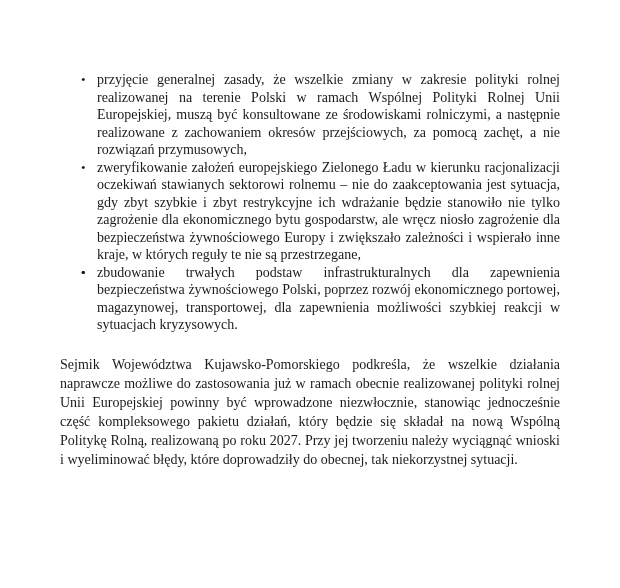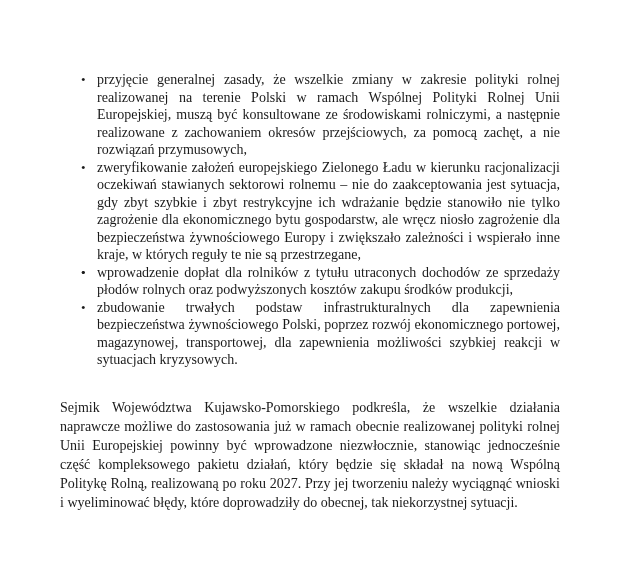--- a/index.html
+++ b/index.html
@@ -37,21 +37,21 @@
     color: #1a1a1a;
   }
   ul.bullet-list li .marker {
     position: absolute;
     left: 21px;
     top: 0;
     font-size: 13px;
     line-height: 17.5px;
   }
   p.closing {
-    margin-top: 29px;
+    margin-top: 21px;
     font-size: 14px;
     line-height: 19px;
     text-align: justify;
     color: #1a1a1a;
   }
 </style>
 </head>
 <body>
 
 <div class="page">
@@ -64,21 +64,20 @@
       </li>
       <li>
         <span class="marker">•</span>
         <span>zweryfikowanie założeń europejskiego Zielonego Ładu w kierunku racjonalizacji oczekiwań stawianych sektorowi rolnemu – nie do zaakceptowania jest sytuacja, gdy zbyt szybkie i zbyt restrykcyjne ich wdrażanie będzie stanowiło nie tylko zagrożenie dla ekonomicznego bytu gospodarstw, ale wręcz niosło zagrożenie dla bezpieczeństwa żywnościowego Europy i zwiększało zależności i wspierało inne kraje, w których reguły te nie są przestrzegane,</span>
       </li>
       <li>
         <span class="marker">•</span>
       </li>
       <li>
         <span class="marker">•</span>
-        <span>wprowadzenie dopłat dla rolników z tytułu utraconych dochodów ze sprzedaży płodów rolnych oraz podwyższonych kosztów zakupu środków produkcji,</span>
       </li>
       <li>
         <span class="marker">•</span>
         <span>zbudowanie trwałych podstaw infrastrukturalnych dla zapewnienia bezpieczeństwa żywnościowego Polski, poprzez rozwój ekonomicznego portowej, magazynowej, transportowej, dla zapewnienia możliwości szybkiej reakcji w sytuacjach kryzysowych.</span>
       </li>
     </ul>
 
     <p class="closing">Sejmik Województwa Kujawsko-Pomorskiego podkreśla, że wszelkie działania naprawcze możliwe do zastosowania już w ramach obecnie realizowanej polityki rolnej Unii Europejskiej powinny być wprowadzone niezwłocznie, stanowiąc jednocześnie część kompleksowego pakietu działań, który będzie się składał na nową Wspólną Politykę Rolną, realizowaną po roku 2027. Przy jej tworzeniu należy wyciągnąć wnioski i wyeliminować błędy, które doprowadziły do obecnej, tak niekorzystnej sytuacji.</p>
 
   </div>

